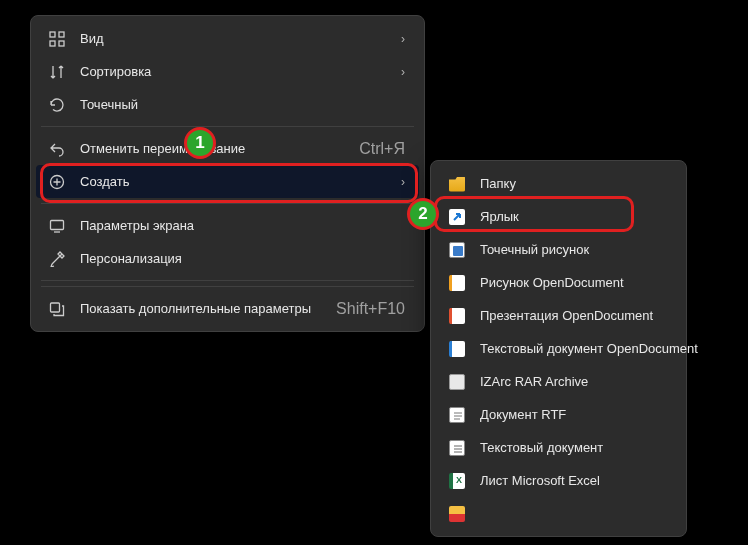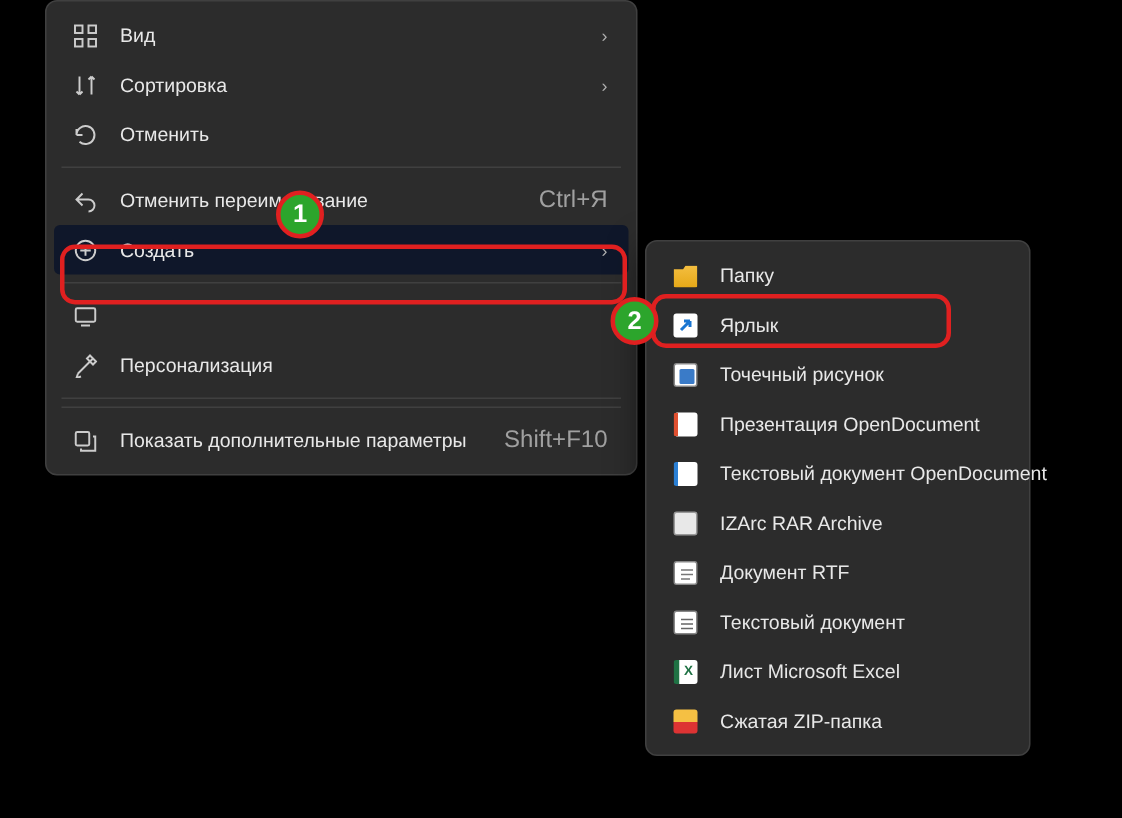--- a/index.html
+++ b/index.html
@@ -13,21 +13,21 @@
     overflow: hidden;
   }
   .menu {
     position: absolute;
     background: #2c2c2c;
     border: 1px solid #404040;
     border-radius: 8px;
     padding: 6px 0;
     box-shadow: 0 6px 24px rgba(0,0,0,0.6);
   }
-  .menu.primary { left: 30px; top: 0; width: 395px; }
+  .menu.primary { left: 30px; top: 15px; width: 395px; }
   .menu.secondary { left: 430px; top: 160px; width: 257px; }
   .mi {
     display: flex; align-items: center;
     height: 33px;
     padding: 0 14px 0 12px;
     cursor: default;
     border-radius: 4px;
     margin: 0 5px;
     position: relative;
   }
@@ -83,21 +83,21 @@
       </span>
     <span class="lbl">Сортировка</span>
     <span class="chev">›</span>
   </div>
   <div class="mi">
     <span class="ic">
         <svg viewBox="0 0 16 16" stroke="#ccc" fill="none" stroke-width="1.3">
           <path d="M2 8a6 6 0 1 1 2 4.5M2 8V4M2 8h4"></path>
         </svg>
       </span>
-    <span class="lbl">Отменить</span>
+    <span class="lbl">Точечный</span>
   </div>
   <div class="sep"></div>
   <div class="mi">
     <span class="ic">
         <svg viewBox="0 0 16 16" stroke="#ccc" fill="none" stroke-width="1.3">
           <path d="M6 3 2 7l4 4M2 7h8a4 4 0 0 1 0 8"></path>
         </svg>
       </span>
     <span class="lbl">Отменить переименование</span>
     <span class="shortcut">Ctrl+Я</span>
@@ -113,20 +113,21 @@
     <span class="chev">›</span>
   </div>
   <div class="sep"></div>
   <div class="mi">
     <span class="ic">
         <svg viewBox="0 0 16 16" stroke="#ccc" fill="none" stroke-width="1.3">
           <rect x="1.5" y="2.5" width="13" height="9" rx="1"></rect>
           <path d="M5 14h6"></path>
         </svg>
       </span>
+    <span class="lbl">Параметры экрана</span>
   </div>
   <div class="mi">
     <span class="ic">
         <svg viewBox="0 0 16 16" stroke="#ccc" fill="none" stroke-width="1.3">
           <path d="M3 13 13 3M11 1l4 4-2 2-4-4zM3 13l-1 3 3-1"></path>
         </svg>
       </span>
     <span class="lbl">Персонализация</span>
   </div>
   <div class="sep"></div>
@@ -163,20 +164,26 @@
   <div class="mi">
     <span class="ic">
         <span class="ficon" style="background:#fff;border:1px solid #888"><svg viewBox="0 0 16 16" fill="#3a7bc8">
             <rect x="3" y="3" width="10" height="10" rx="1"></rect>
           </svg></span>
       </span>
     <span class="lbl">Точечный рисунок</span>
   </div>
   <div class="mi">
     <span class="ic">
+        <span class="ficon" style="background:#fff;border-left:3px solid #f0a020"></span>
+      </span>
+    <span class="lbl">Рисунок OpenDocument</span>
+  </div>
+  <div class="mi">
+    <span class="ic">
         <span class="ficon" style="background:#fff;border-left:3px solid #e05030"></span>
       </span>
     <span class="lbl">Презентация OpenDocument</span>
   </div>
   <div class="mi">
     <span class="ic">
         <span class="ficon" style="background:#fff;border-left:3px solid #2a7fd4"></span>
       </span>
     <span class="lbl">Текстовый документ OpenDocument</span>
   </div>
@@ -205,20 +212,19 @@
   <div class="mi">
     <span class="ic">
         <span class="ficon" style="background:#fff;border-left:4px solid #1f7244;color:#1f7244;font:bold 9px/14px Arial;text-align:center">X</span>
       </span>
     <span class="lbl">Лист Microsoft Excel</span>
   </div>
   <div class="mi">
     <span class="ic">
         <span class="ficon" style="background:linear-gradient(#f5c043 50%,#d33 50%)"></span>
       </span>
-    <span class="lbl">Сжатая ZIP-папка</span>
   </div>
 </div>
 
 <div class="ring r1"></div>
 <div class="ring r2"></div>
 <div class="badge b1">1</div>
 <div class="badge b2">2</div>
 
 </body></html>

